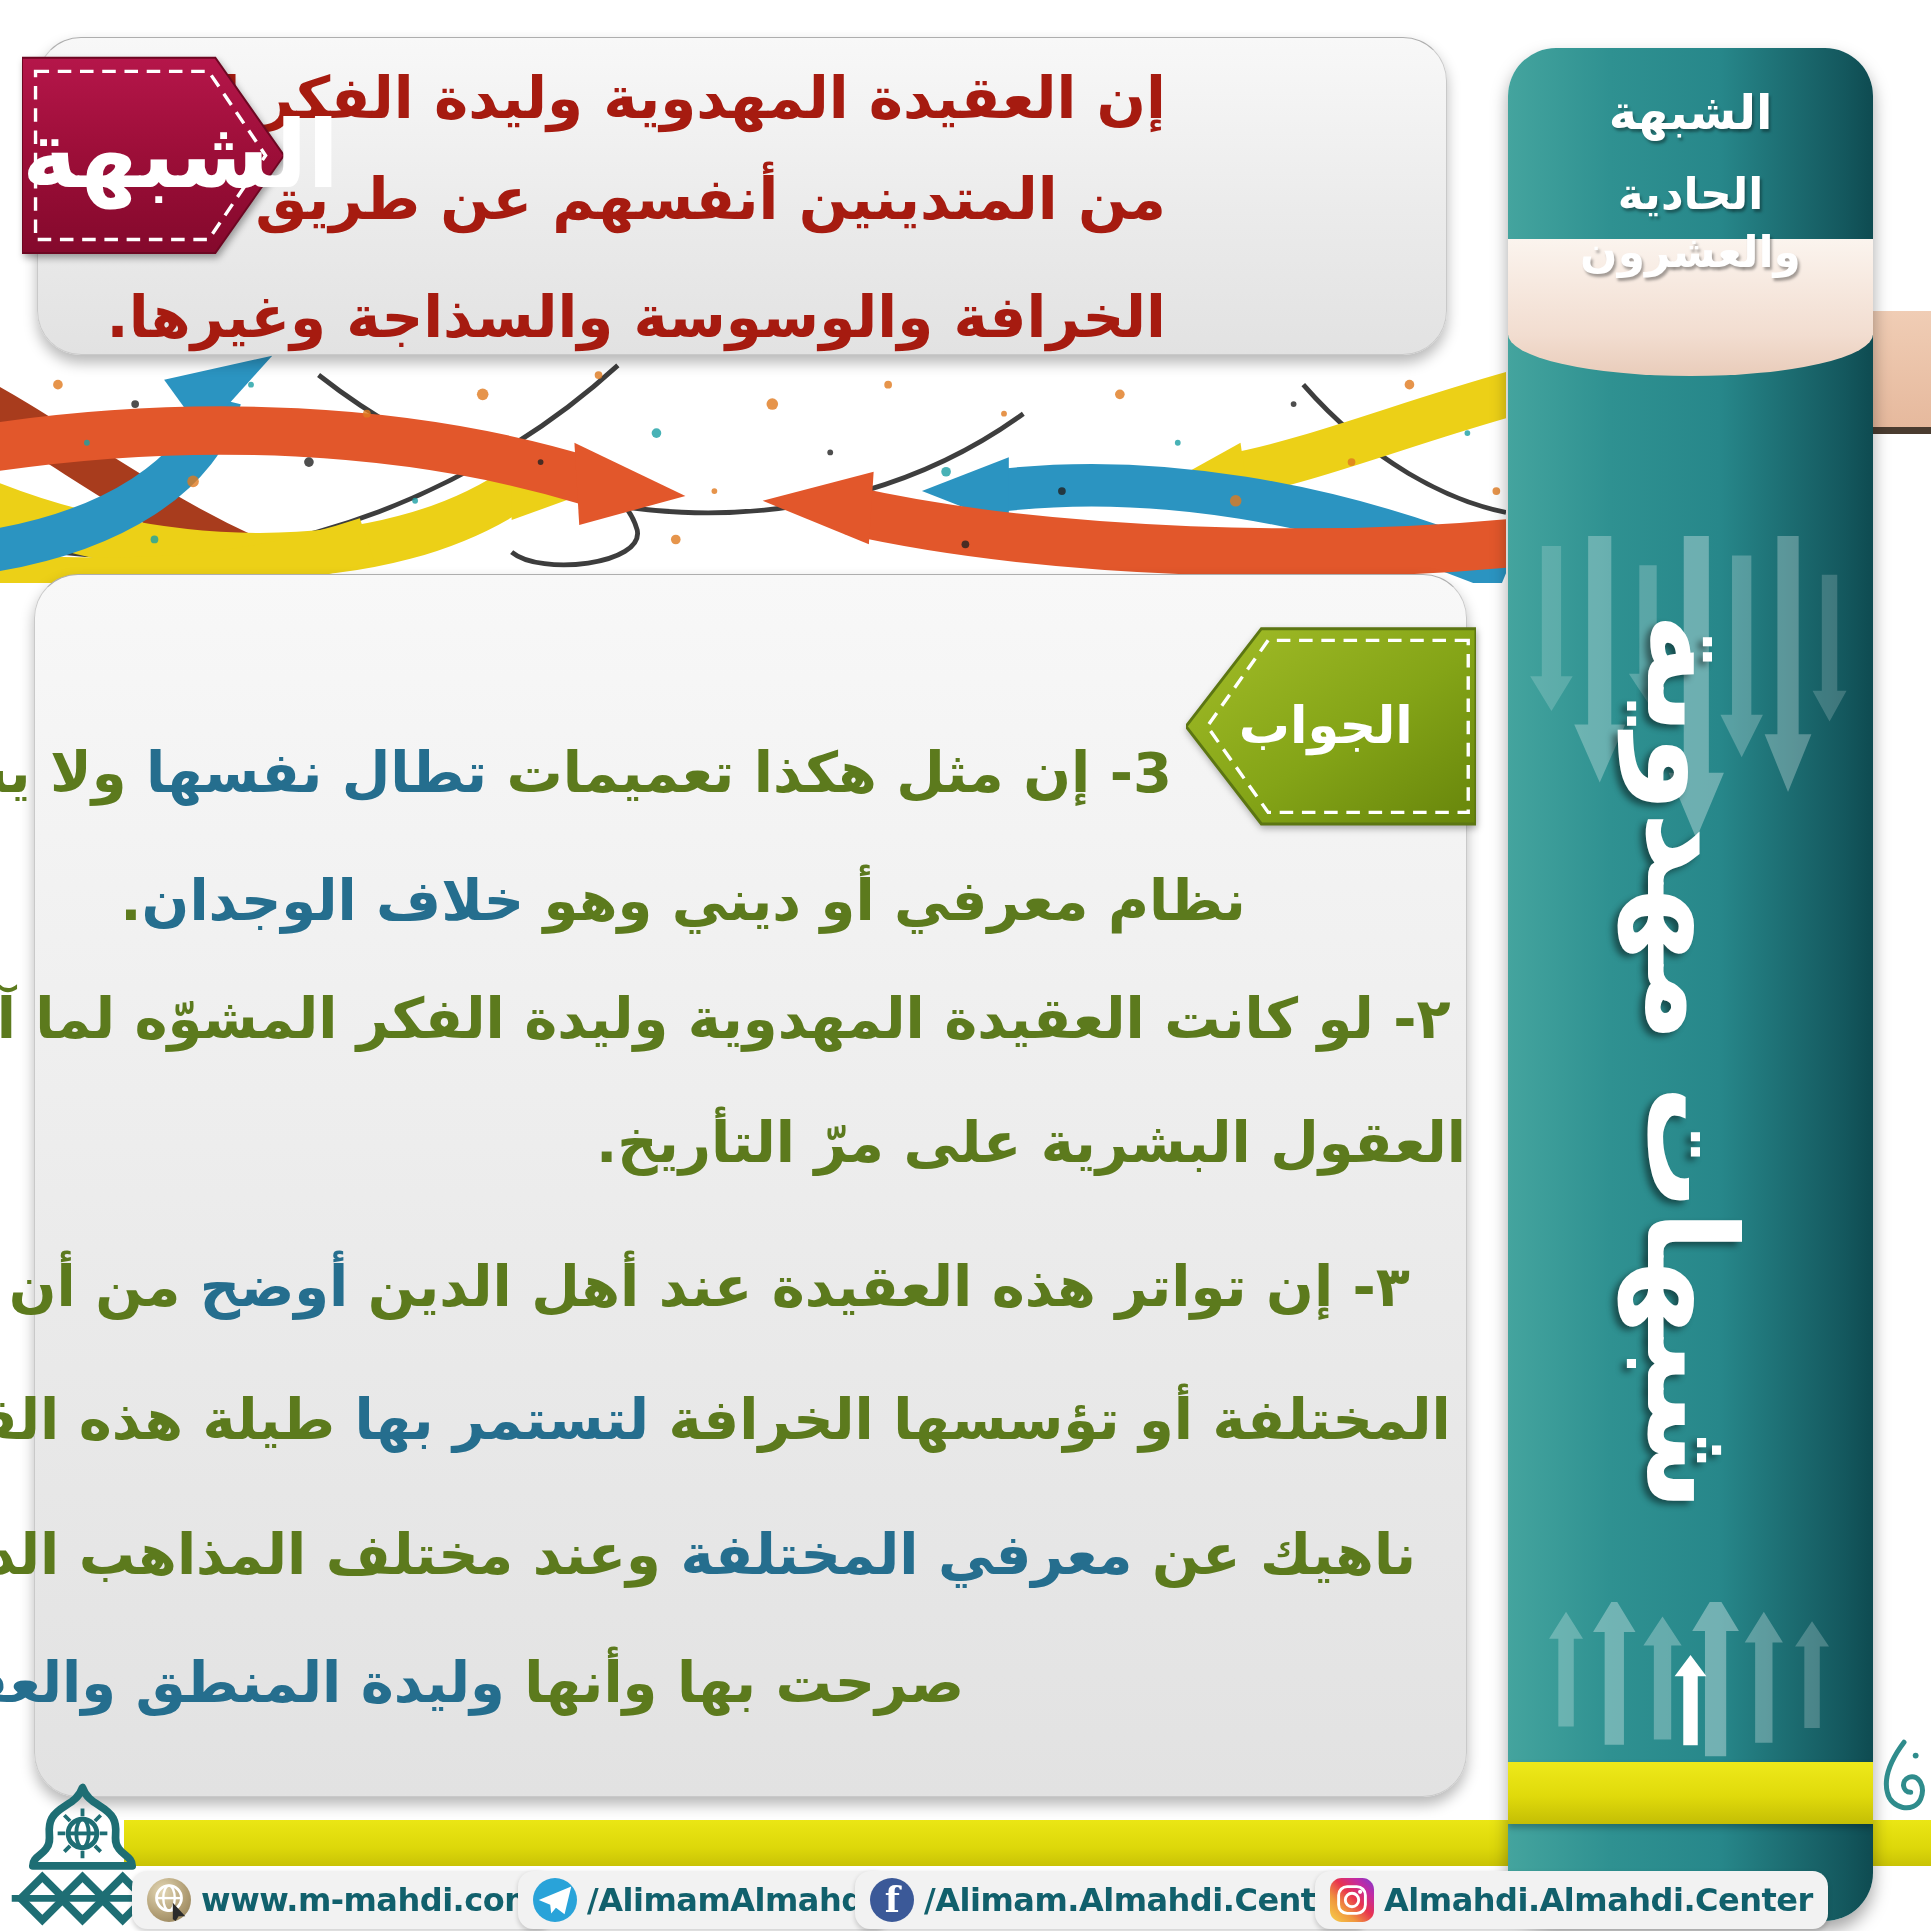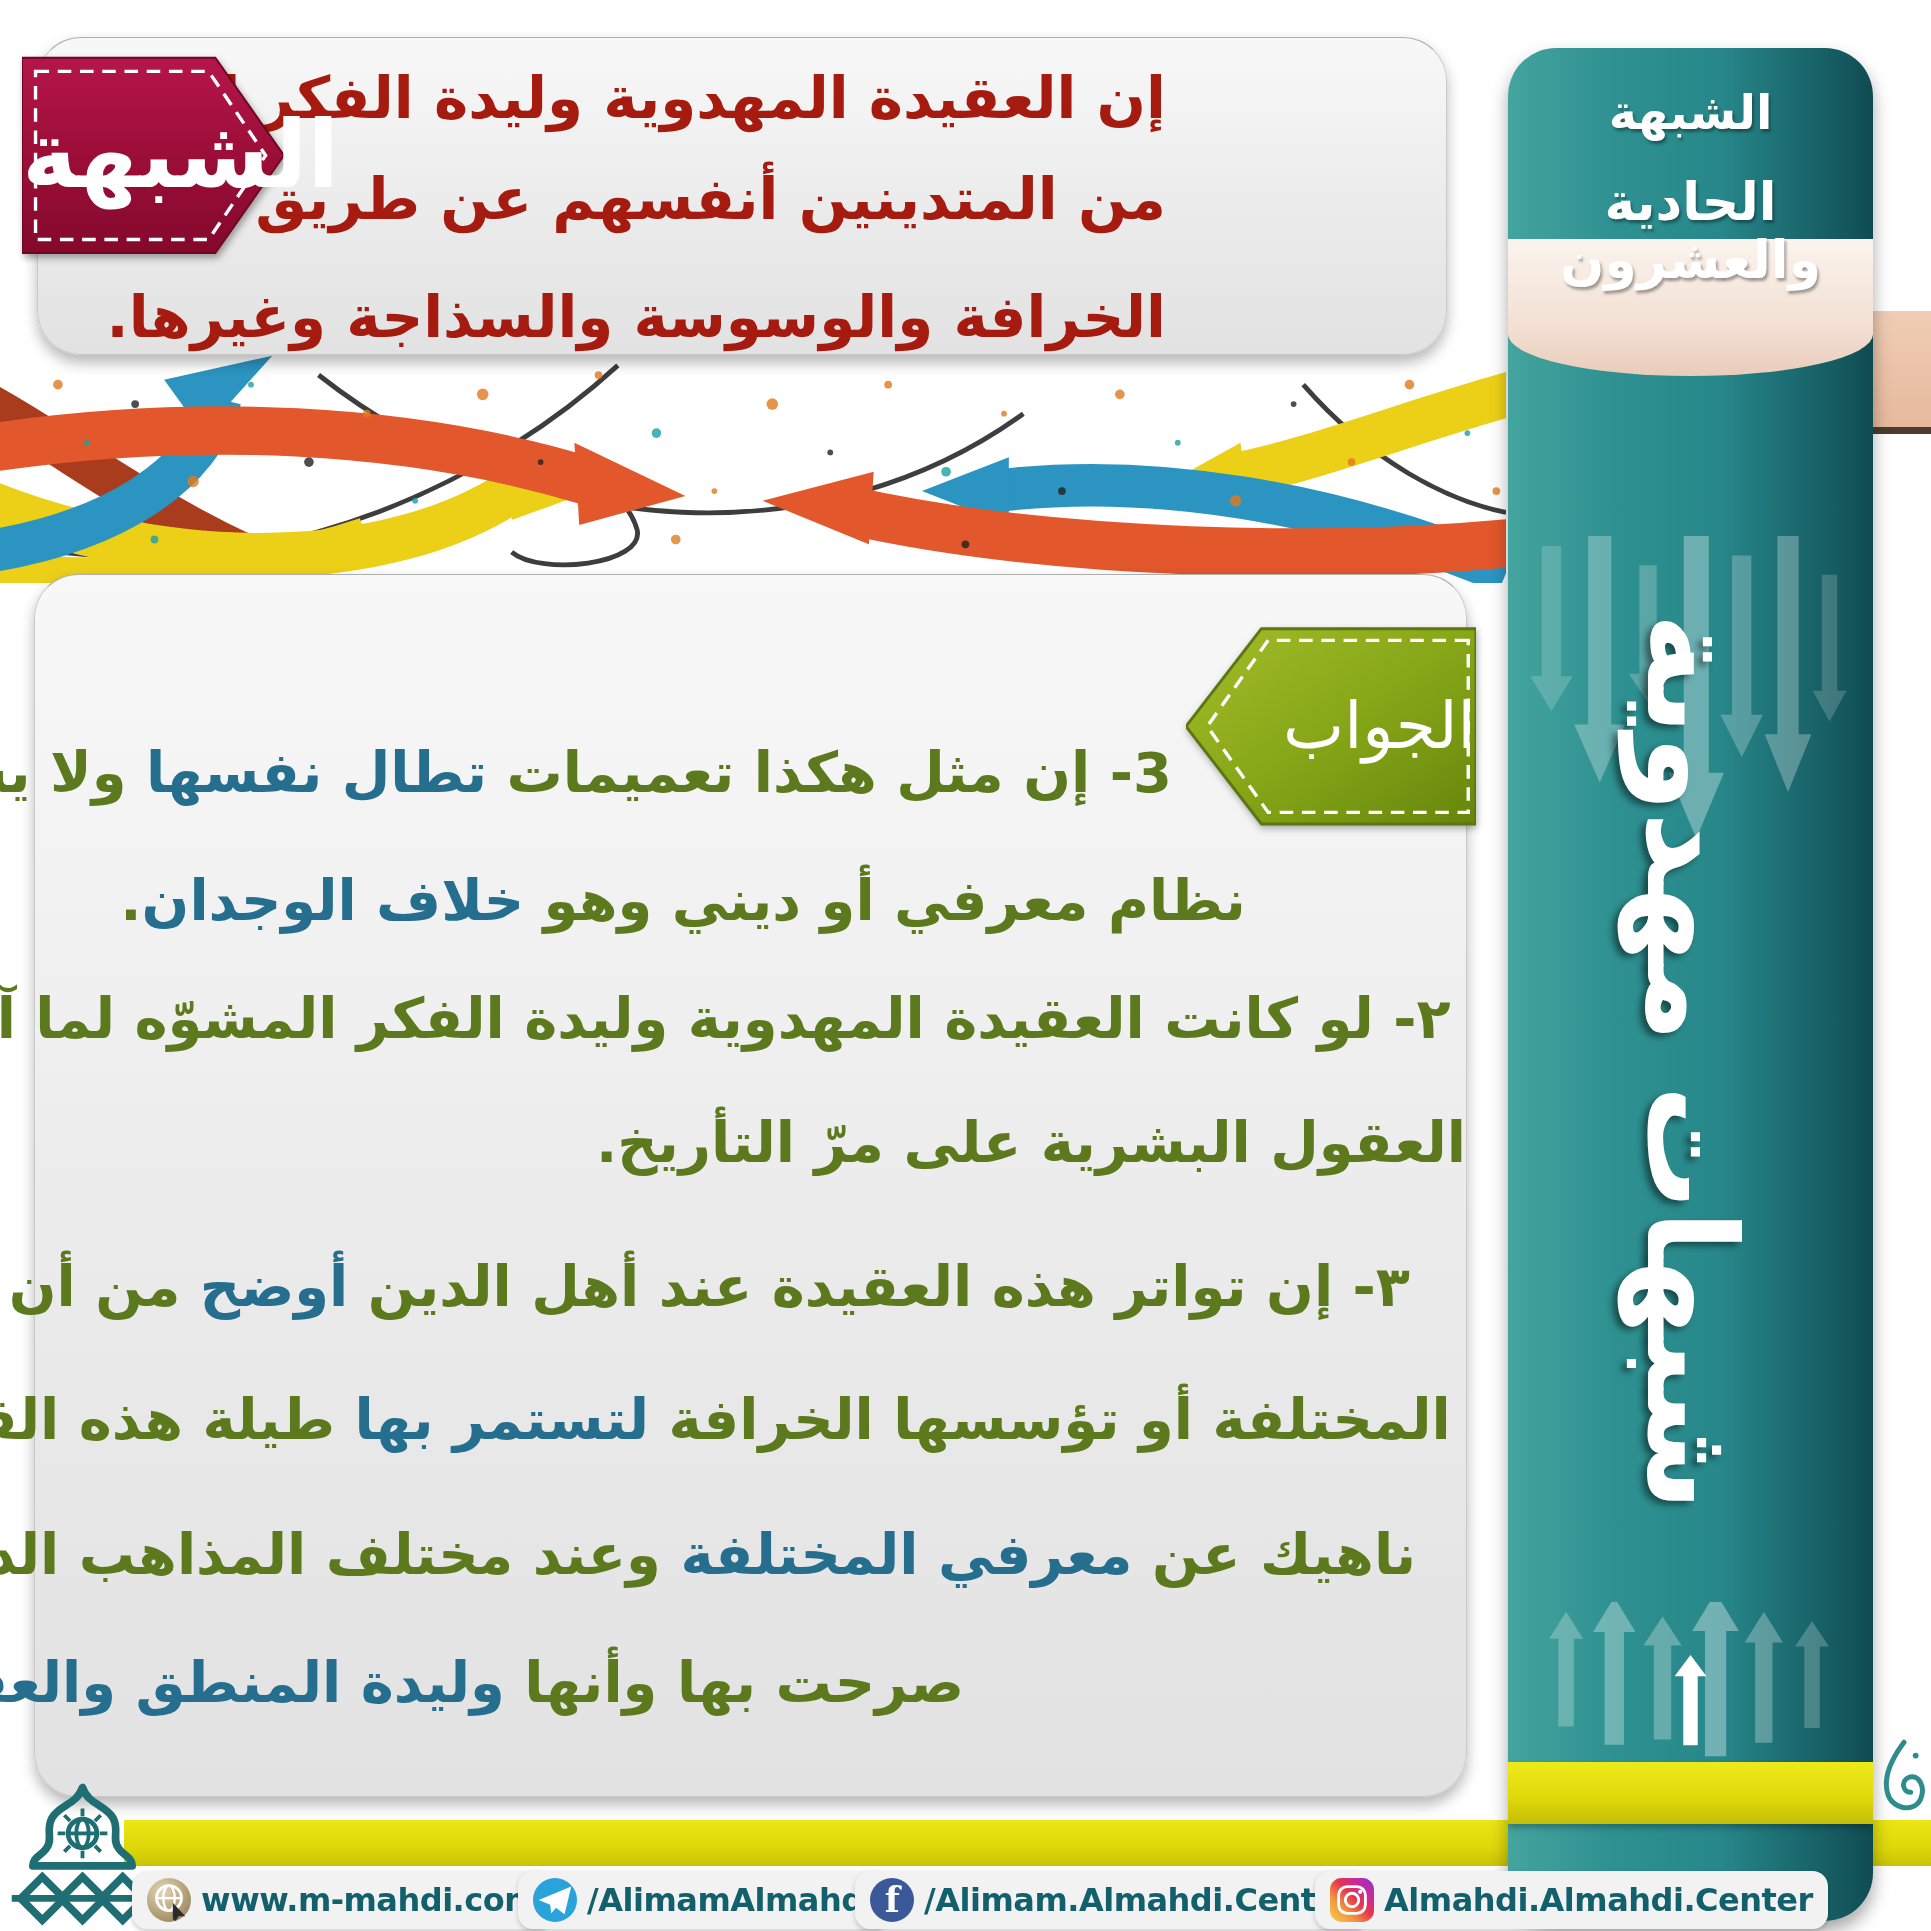--- a/index.html
+++ b/index.html
@@ -24,21 +24,21 @@
   
   .doubt-badge{position:absolute;left:22px;top:52px;width:262px;height:207px;z-index:3;}
   .doubt-badge svg{position:absolute;inset:0;filter:drop-shadow(2.9px 4.8px 3.9px rgba(0,0,0,.35));}
   .doubt-badge-label{position:absolute;left:0;top:0;width:193px;height:207px;line-height:207px;
                      text-align:center;color:#fff;font-size:93px;font-weight:bold;}
 
   
   .answer-badge{position:absolute;right:-9.7px;top:46px;width:290px;height:210px;z-index:4;}
   .answer-badge svg{position:absolute;inset:0;filter:drop-shadow(1.9px 3.9px 3.9px rgba(0,0,0,.3));}
   .answer-badge-label{position:absolute;left:53px;top:0;right:0;height:210px;line-height:210px;
-                      text-align:right;color:#fff;font-size:65px;font-weight:normal;}
+                      text-align:left;color:#fff;font-size:51px;font-weight:bold;}
 
   
   .ans-line{position:absolute;height:83px;line-height:83px;font-size:56px;font-weight:bold;
             white-space:nowrap;}
   .seg-green{color:#5c7a1d;}
   .seg-teal{color:#256e8e;}
   .l1{top:156px;right:294px;text-align:right;}
   .l2{top:284px;left:0;right:135px;text-align:center;}
   .l3{top:402px;right:15.4px;text-align:right;}
   .l4{top:526px;left:58px;right:0;text-align:right;}
@@ -48,21 +48,21 @@
   .l8{top:1066px;left:0;right:502px;text-align:center;}
 
   
   .side-column{position:absolute;left:1508px;top:48px;width:365px;height:1873px;
                border-radius:48px;z-index:5;overflow:hidden;
                background:linear-gradient(90deg,#44a49e 0%,#2f9191 28%,#27878a 58%,#14585e 92%,#0e4b51 100%);
                box-shadow:0 9.7px 17.4px rgba(0,0,0,.35);}
   .side-header{position:absolute;top:35px;left:0;right:0;text-align:center;color:#fff;
                font-weight:bold;text-shadow:1.9px 2.9px 2.9px rgba(0,0,0,.35);z-index:9;}
   .side-header .t1{font-size:48px;height:58px;line-height:58px;}
-  .side-header .t2{font-size:52px;height:58px;line-height:58px;margin-top:32px;}
+  .side-header .t2{font-size:44px;height:58px;line-height:58px;margin-top:24px;}
   .cream-band{position:absolute;top:191px;left:0;width:100%;height:137px;z-index:6;
               background:linear-gradient(180deg,#fbf4ee 0%,#f2ddd0 70%,#e9ccba 100%);
               border-radius:0 0 55% 55% / 0 0 46px 46px;}
   .pennant{position:absolute;left:80px;top:189px;width:198px;height:305px;z-index:7;
            background:#cf7d14;
            clip-path:polygon(0 0,100% 0,100% 76%,50% 100%,0 76%);}
   .pennant::before{content:"";position:absolute;inset:4.8px;
            clip-path:polygon(0 0,100% 0,100% 76%,50% 100%,0 76%);
            background:linear-gradient(180deg,#fcc94a 0%,#f6a62b 40%,#ef8b1e 75%,#ea7f19 100%);}
   .pennant::after{content:"";position:absolute;left:9.7px;right:9.7px;top:7.7px;height:116px;

